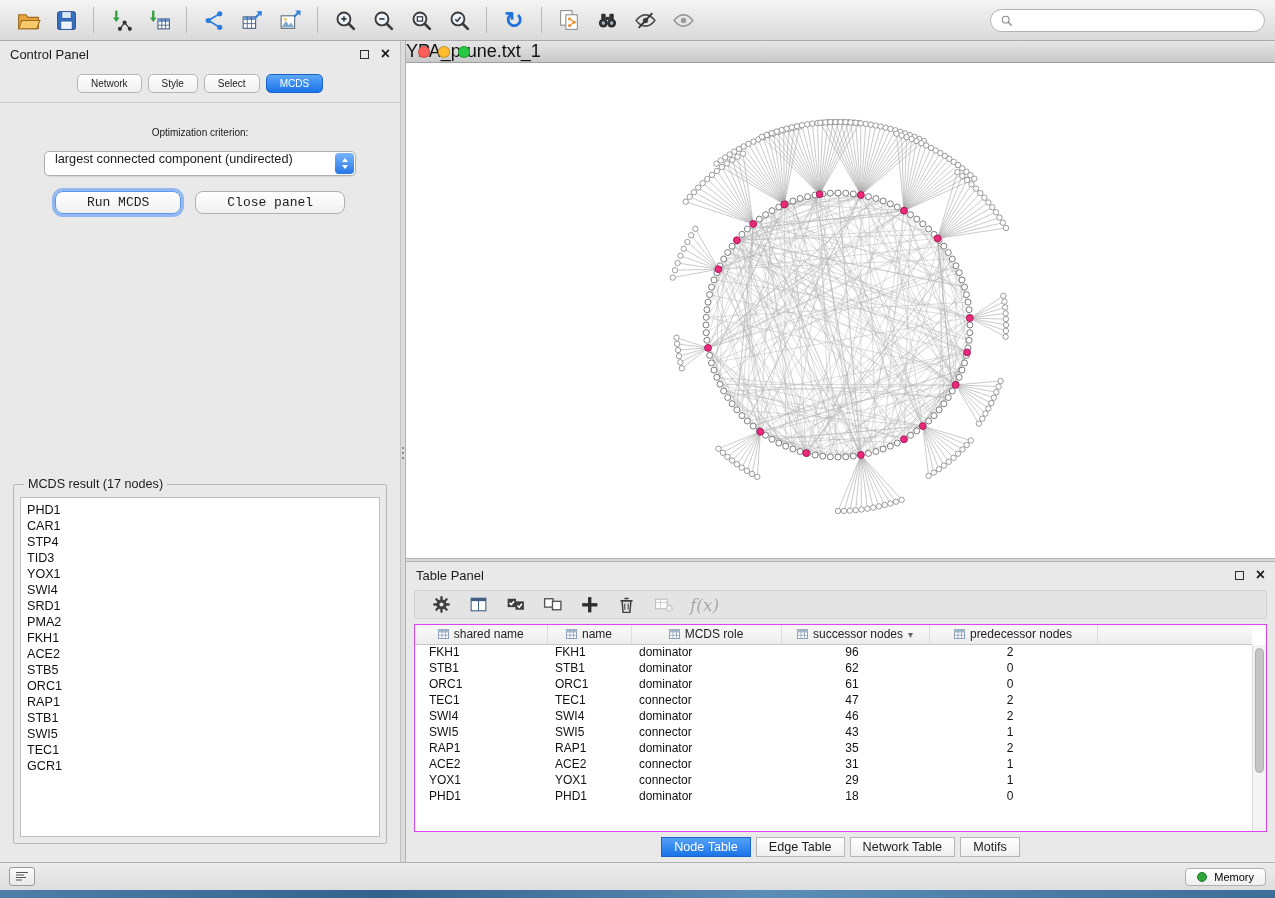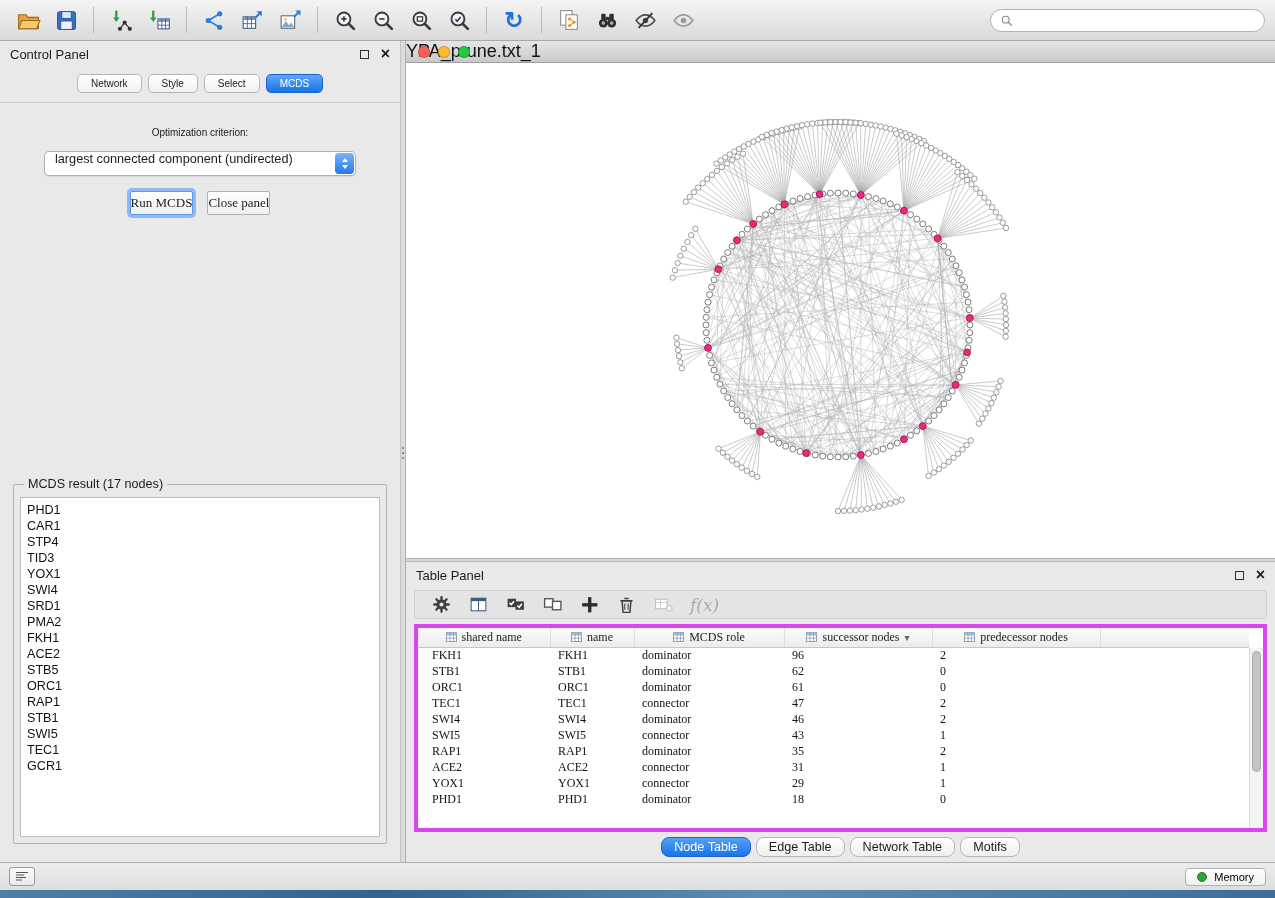--- a/index.html
+++ b/index.html
@@ -27,21 +27,21 @@
   .seg-tabs { display:flex; justify-content:center; gap:6px; padding:7px 0 9px; border-bottom:1px solid #cdcdcd; flex:none; }
   .seg-tab { font-size:10px; padding:3px 13px; background:linear-gradient(#ffffff,#f0f0f0); border:1px solid #b6b6b6; border-radius:5px; color:#1c1c1c; font-family:inherit; }
   .seg-tab.active { background:linear-gradient(#5ea7f9,#1a73e8); border-color:#1a63c8; color:#fff; }
   .cp-content { height:366px; flex:none; }
   .opt-label { text-align:center; margin-top:24px; font-size:10px; }
   .dropdown { margin:13px 44px 0; height:25px; background:#fff; border:1px solid #b0b0b0; border-radius:5px; display:flex; align-items:flex-start; position:relative; padding:0 26px 0 10px; font-size:12.7px; box-shadow:0 1px 1px rgba(0,0,0,0.08); }
   .dd-stepper { position:absolute; right:1px; top:1px; bottom:1px; width:19px; border-radius:4px; background:linear-gradient(#79b4fa,#2776e8); display:flex; flex-direction:column; align-items:center; justify-content:center; }
   .arr-up { width:0; height:0; border-left:3.5px solid transparent; border-right:3.5px solid transparent; border-bottom:4.5px solid #fff; margin-bottom:2.5px; }
   .arr-down { width:0; height:0; border-left:3.5px solid transparent; border-right:3.5px solid transparent; border-top:4.5px solid #fff; }
   .btn-row { display:flex; justify-content:center; gap:14px; margin-top:15px; }
-  .mac-btn { font-size:13px; padding:3px 0; background:linear-gradient(#ffffff,#f0f0f0); border:1px solid #b0b0b0; border-radius:2px; color:#1c1c1c; font-family:Liberation Serif, serif; }
+  .mac-btn { font-size:13px; padding:3px 31px; background:linear-gradient(#ffffff,#f0f0f0); border:1px solid #b0b0b0; border-radius:8px; color:#1c1c1c; font-family:Liberation Mono, monospace; }
   .mac-btn.focus { box-shadow:0 0 0 3px rgba(72,143,245,0.55); border-color:#5b97ef; }
   .mcds-fieldset { margin:8px 13px 18px; flex:1; border:1px solid #b5b5b5; border-radius:2px; padding:6px 6px 6px; min-height:0; display:flex; }
   .mcds-fieldset legend { font-size:12.6px; padding:0 4px; margin-left:4px; color:#1c1c1c; }
   .result-list { background:#fff; border:1px solid #bdbdbd; flex:1; overflow:hidden; padding:4px 0 0 6px; }
   .mcds-item { font-size:12.6px; line-height:16px; color:#111; }
 
   
   .vsplitter { width:6px; flex:none; background:#dcdcdc; border-left:1px solid #c2c2c2; border-right:1px solid #b2b2b2; position:relative; }
   .vsplitter::after { content:""; position:absolute; left:1px; top:406px; width:2px; height:2px; background:#8d8d8d; box-shadow:0 5px 0 #8d8d8d, 0 10px 0 #8d8d8d; }
   .hsplitter { height:4px; flex:none; background:#d7d7d7; border-top:1px solid #b5b5b5; border-bottom:1px solid #b5b5b5; }
@@ -56,34 +56,34 @@
   .net-title { position:absolute; left:0; right:0; text-align:left; font-size:18px; color:#111; }
   .net-canvas { flex:1; background:#ffffff; position:relative; min-height:0; }
   .net-canvas svg { width:100%; height:100%; display:block; }
 
   
   .table-panel { flex:1; display:flex; flex-direction:column; min-height:0; }
   .tp-toolbar { height:29px; flex:none; margin:2px 8px 0; background:#e4e4e4; border:1px solid #d0d0d0; border-radius:3px; display:flex; align-items:center; gap:16px; padding:0 16px; }
   .tp-toolbar svg { width:21px; height:21px; display:block; }
   .tp-btn { background:transparent; border:none; display:flex; align-items:center; justify-content:center; }
   .fx { font-family:"DejaVu Serif","Liberation Serif",serif; font-style:italic; font-size:17px; color:#a9a9a9; }
-  .tp-table-wrap { margin:5px 8px 0; background:#fff; border:4px solid #d946ef; flex:1; position:relative; overflow:hidden; min-height:0;font-family:Liberation Serif, serif; }
+  .tp-table-wrap { margin:5px 8px 0; background:#fff; border:1px solid #d946ef; flex:1; position:relative; overflow:hidden; min-height:0; }
   table.data { border-collapse:collapse; width:calc(100% - 14px); table-layout:fixed; }
   thead th { height:19px; background:linear-gradient(#fbfbfb,#ececec); border-bottom:1px solid #c6c6c6; border-right:1px solid #ddd; font-weight:normal; font-size:12px; color:#222; white-space:nowrap; overflow:hidden; }
   thead th:last-child { border-right:none; }
   .th-wrap { display:flex; align-items:center; justify-content:center; gap:5px; padding:0 4px; }
   .th-grid { width:11px; height:10px; flex:none; }
   .sort-arrow { color:#666; font-size:10px; }
   tbody td { height:16px; font-size:12px; color:#111; padding:0 8px; white-space:nowrap; overflow:hidden; }
   tbody td:first-child { padding-left:14px; }
-  tbody td.num { text-align:left; padding-right:14px; }
+  tbody td.num { text-align:center; padding-right:14px; }
   .vscroll { position:absolute; right:0; top:20px; bottom:0; width:14px; background:#f4f4f4; border-left:1px solid #dcdcdc; }
   .vthumb { position:absolute; left:2px; right:2px; top:3px; height:67%; background:#c4c4c4; border:1px solid #adadad; border-radius:6px; }
   .tp-tabs { height:30px; flex:none; display:flex; align-items:center; justify-content:center; gap:5px; }
-  .tp-tab { font-size:12.6px; padding:2px 12px; background:linear-gradient(#ffffff,#efefef); border:1px solid #b6b6b6; border-radius:8px; color:#1c1c1c; font-family:inherit; }
+  .tp-tab { font-size:12.6px; padding:2px 12px; background:linear-gradient(#ffffff,#efefef); border:1px solid #b6b6b6; border-radius:0; color:#1c1c1c; font-family:inherit; }
   .tp-tab.active { background:linear-gradient(#55a1f8,#1a73e8); border-color:#1a63c8; color:#fff; }
 
   
   .status-bar { height:28px; flex:none; background:linear-gradient(#ececec,#dedede); border-top:1px solid #b0b0b0; display:flex; align-items:center; padding:0 9px; }
   .list-btn { width:26px; height:19px; border:1px solid #9a9a9a; border-radius:3px; background:linear-gradient(#fcfcfc,#e9e9e9); display:flex; align-items:center; justify-content:center; }
   .memory-btn { margin-left:auto; display:flex; align-items:center; gap:7px; background:linear-gradient(#ffffff,#f0f0f0); border:1px solid #b0b0b0; border-radius:4px; padding:2px 11px; font-size:11px; font-family:inherit; }
   .mem-dot { width:10px; height:10px; border-radius:50%; background:#2fa53c; border:1px solid #1f7a2a; }
   .wallpaper { height:8px; flex:none; background:linear-gradient(90deg,#4f7ea9,#34628f 30%,#5c8db4 60%,#3d6d99); }
 </style>
 </head>

